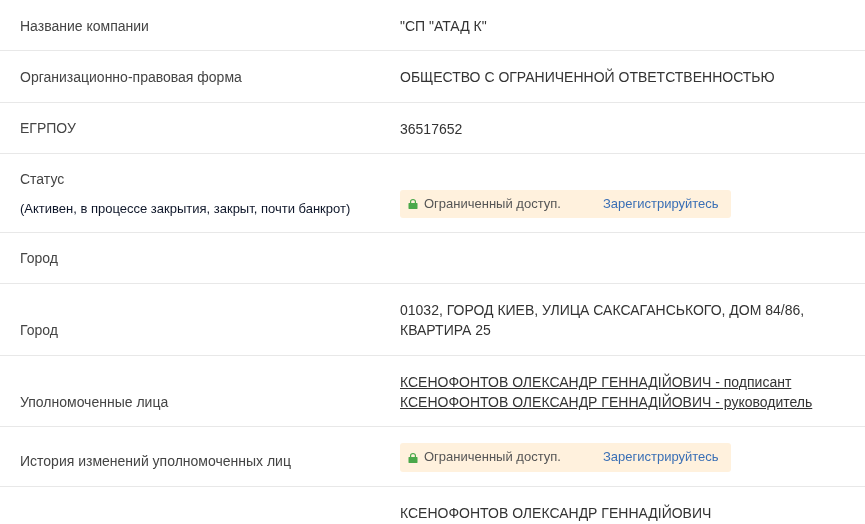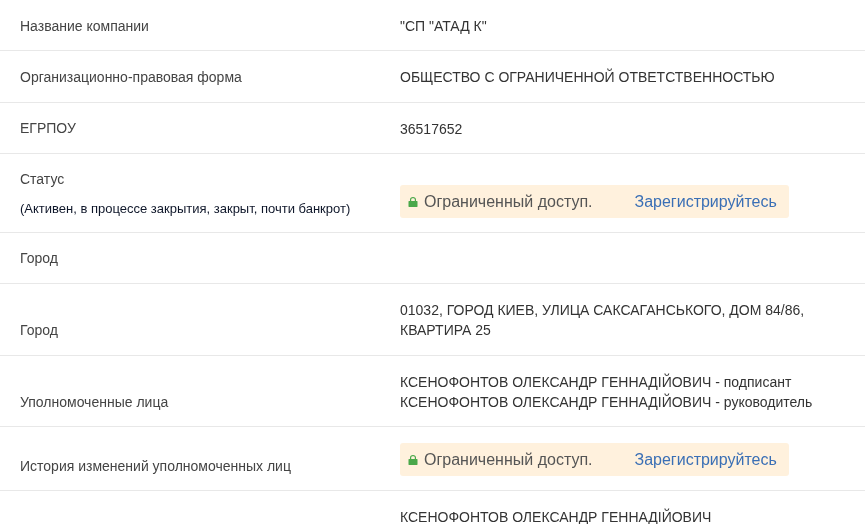--- a/index.html
+++ b/index.html
@@ -36,21 +36,21 @@
     flex: 1;
     color: #333;
     line-height: 1.45;
   }
   .restricted-badge {
     display: inline-flex;
     align-items: center;
     background: #fff1dd;
     border-radius: 3px;
     padding: 5px 12px 5px 8px;
-    font-size: 16px;
+    font-size: 13px;
     gap: 6px;
   }
   .lock-icon {
     width: 10px;
     height: 12px;
     display: inline-block;
   }
   .lock-icon svg { display: block; }
   .restricted-text { color: #555; }
   .register-link {
@@ -111,21 +111,21 @@
   <div class="label-col">
     <div class="label-main">Город</div>
   </div>
   <div class="value-col">01032, ГОРОД КИЕВ, УЛИЦА САКСАГАНСЬКОГО, ДОМ 84/86, КВАРТИРА 25</div>
 </div>
 
 <div class="row">
   <div class="label-col">
     <div class="label-main">Уполномоченные лица</div>
   </div>
-  <div class="value-col" style="white-space:pre-line;">КСЕНОФОНТОВ ОЛЕКСАНДР ГЕННАДІЙОВИЧ - подписант
+  <div class="value-col" style="white-space:pre-line;text-decoration:underline;">КСЕНОФОНТОВ ОЛЕКСАНДР ГЕННАДІЙОВИЧ - подписант
 КСЕНОФОНТОВ ОЛЕКСАНДР ГЕННАДІЙОВИЧ - руководитель</div>
 </div>
 
 <div class="row">
   <div class="label-col">
     <div class="label-main">История изменений уполномоченных лиц</div>
   </div>
   <div class="value-col">
     <span class="restricted-badge">
       <span class="lock-icon">

